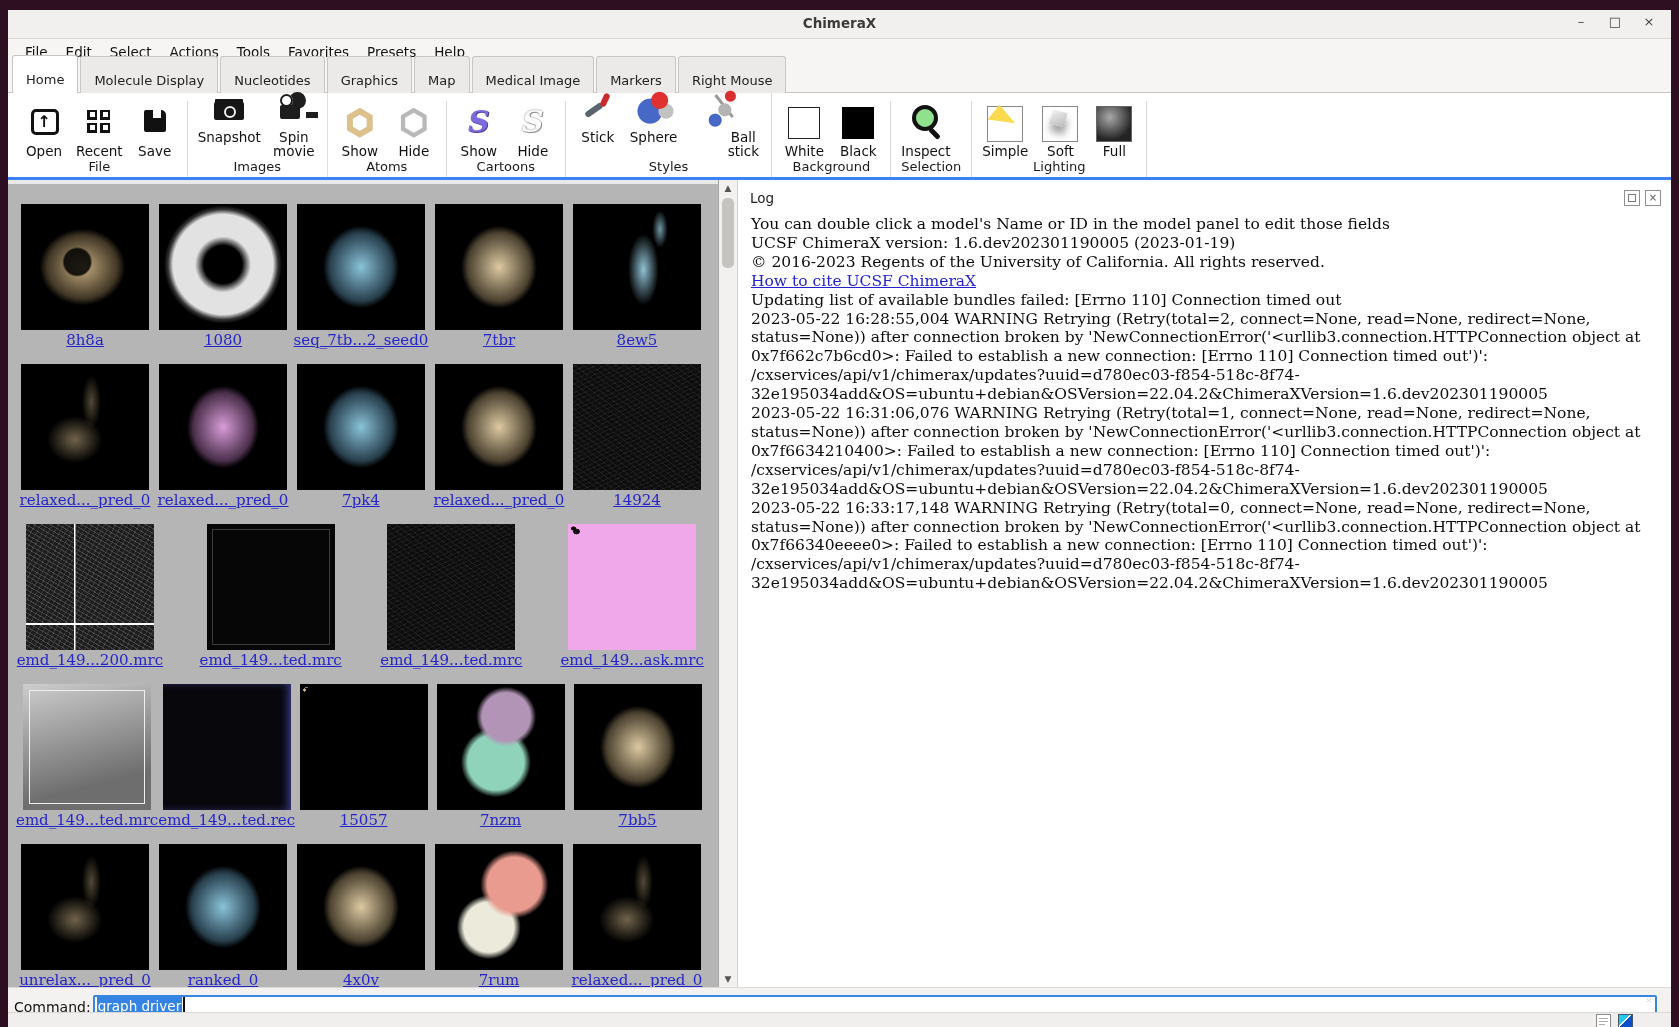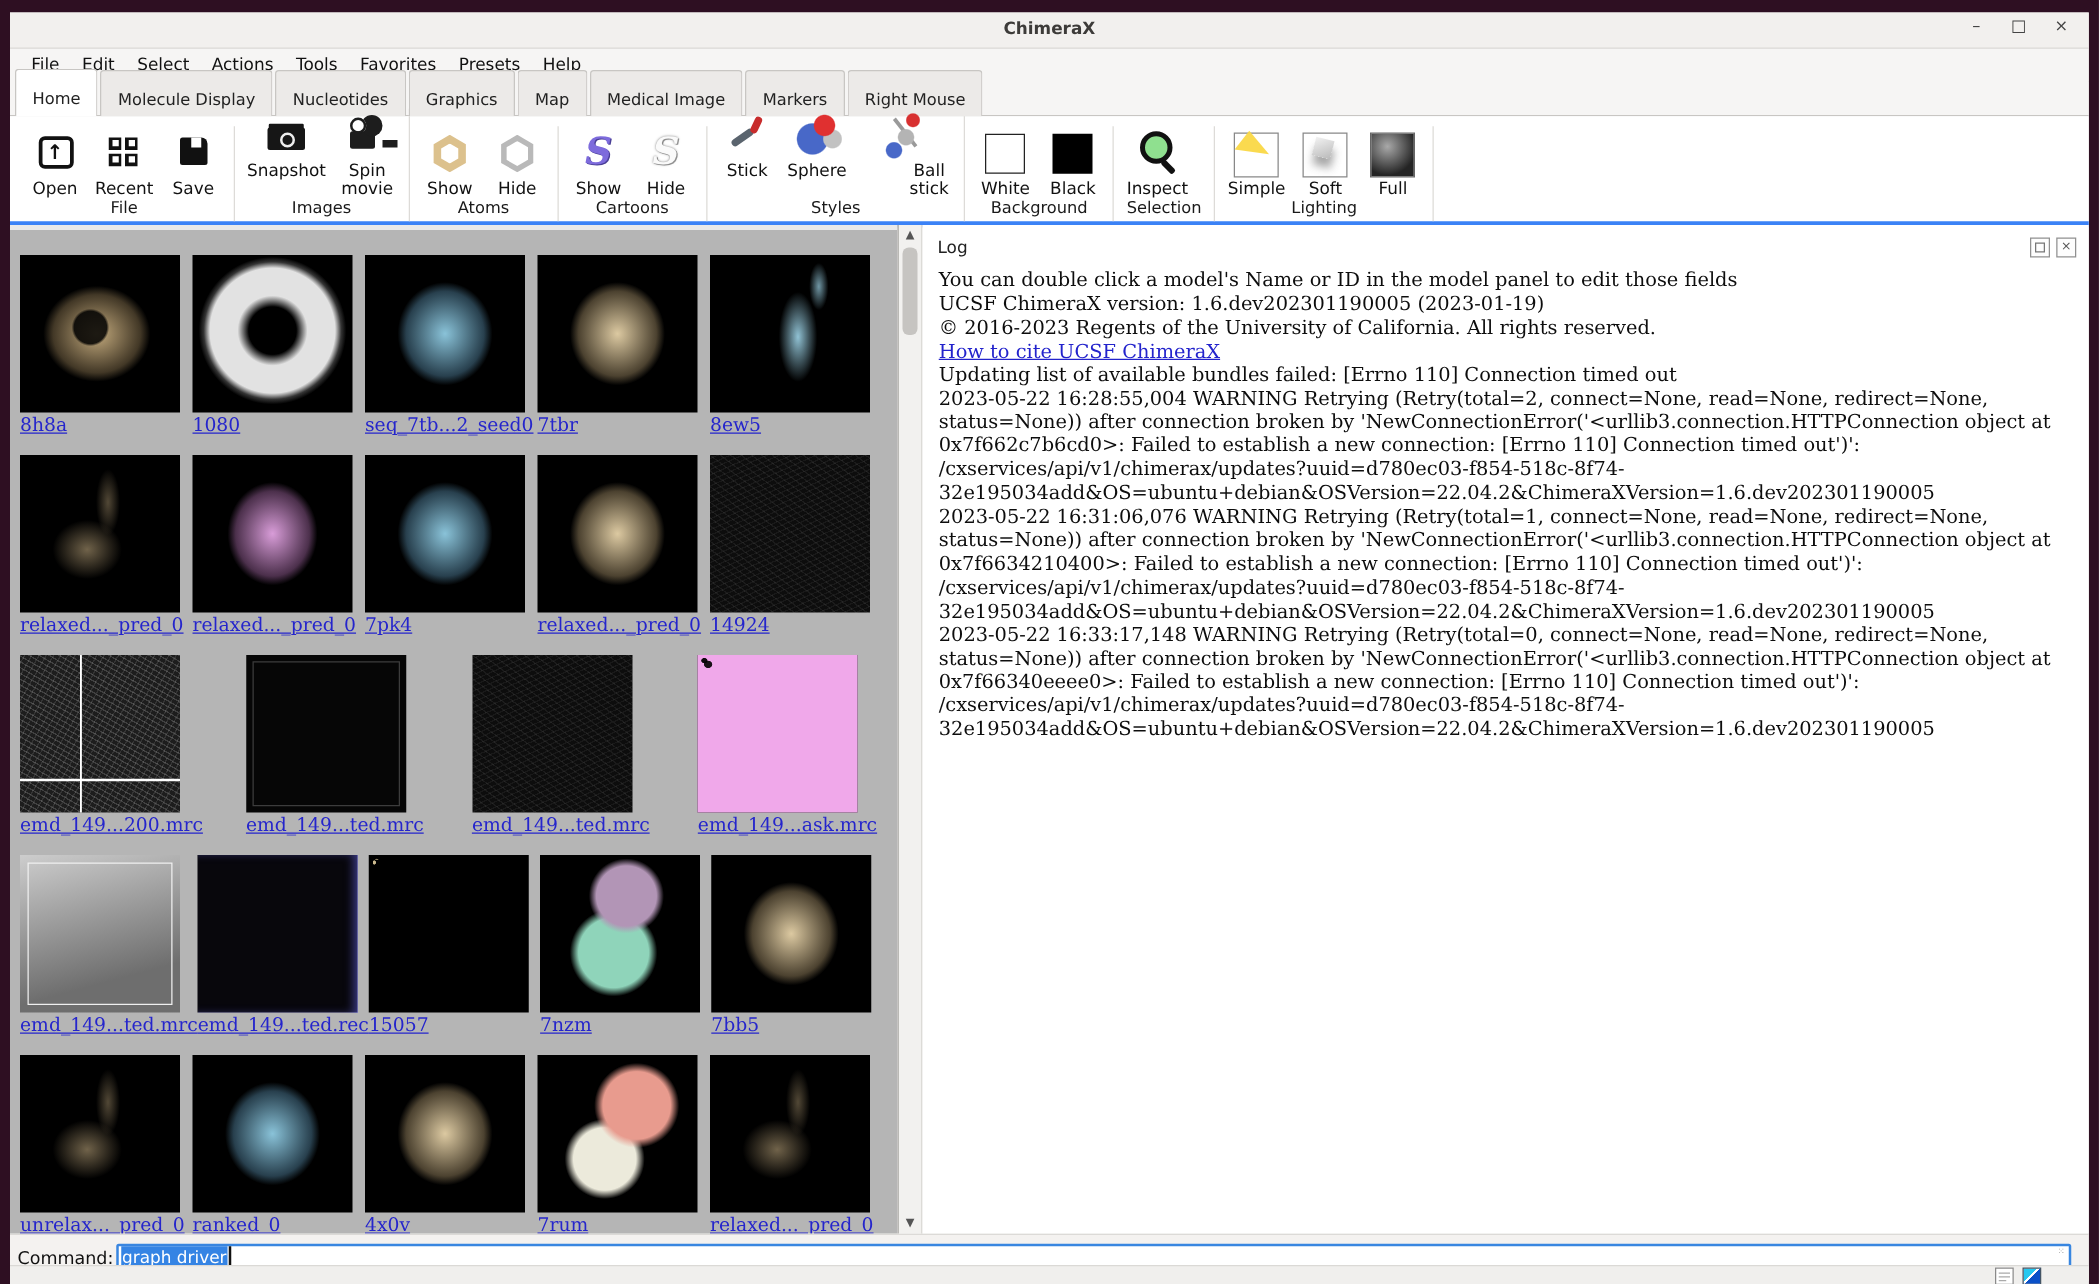--- a/index.html
+++ b/index.html
@@ -102,21 +102,21 @@
     border-radius:2px;transform:rotate(-45deg);}
 
   
   .main{position:absolute;top:170px;left:0;width:100%;height:807px;display:flex;}
 
   
   .browser{width:710px;background:#b5b5b5;border-top:4px solid #e9e9e9;box-sizing:border-box;
     padding:20px 12px 0 8px;overflow:hidden;}
   .brow{display:flex;justify-content:space-between;margin-bottom:14px;}
   .brow[data-count="4"]{justify-content:flex-start;gap:33px;}
-  .bcell{display:flex;flex-direction:column;width:149px;}
+  .bcell{display:flex;flex-direction:column;align-items:center;width:149px;}
   .bthumb{width:128px;height:126px;background-color:#000;position:relative;background-repeat:no-repeat;}
   .blabel{font:15px/20px "DejaVu Serif","Liberation Serif",serif;color:#2525cc;
     text-decoration:underline;white-space:nowrap;}
 
   [data-thumb="tan-mesh"]{background-image:
     radial-gradient(circle at 44% 46%,rgba(0,0,0,.85) 0 13px,transparent 15px),
     radial-gradient(ellipse 44% 40% at 48% 50%,rgba(218,190,140,.9),rgba(190,160,110,.35) 62%,transparent 76%);}
   [data-thumb="white-density"]{background-image:
     radial-gradient(circle at 50% 48%,transparent 0 19px,#e2e2e2 28px 50px,rgba(130,130,130,.4) 55px,transparent 59px);}
   [data-thumb="cyan-ribbon"]{background-image:

